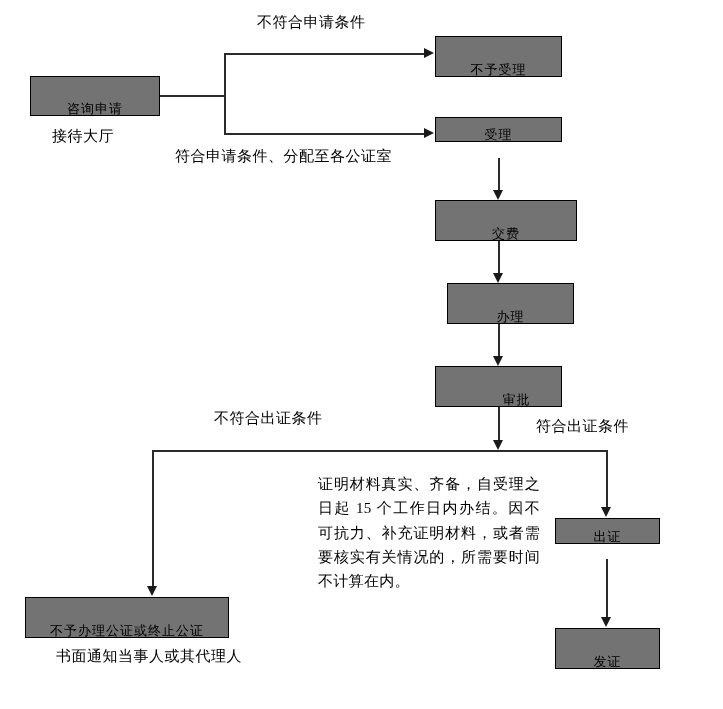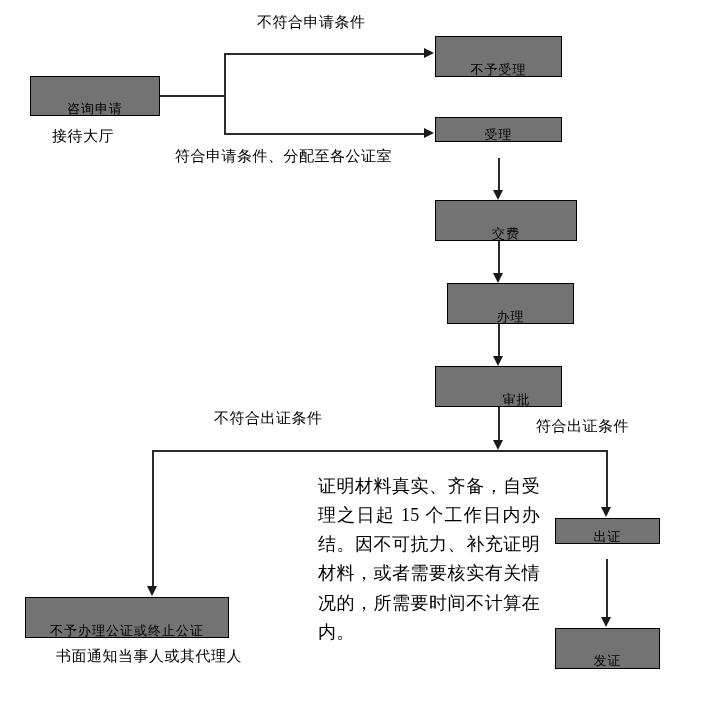--- a/index.html
+++ b/index.html
@@ -36,21 +36,21 @@
   
   .label {
     position: absolute;
     font-size: 15px;
     line-height: 1.15;
     white-space: nowrap;
     letter-spacing: 0.5px;
   }
   .note-para {
     position: absolute;
-    font-size: 18px;
+    font-size: 15px;
     line-height: 1.62;
     letter-spacing: 0.3px;
     text-align: justify;
     text-justify: inter-ideograph;
   }
   
   .conn {
     position: absolute;
     background: #2b2b2b;
   }
@@ -99,21 +99,21 @@
   </div>
 
   <div class="node" style="left:435px; top:366px; width:127px; height:41px;padding-left:36px;">
     <span>审批</span>
   </div>
 
   <div class="node" style="left:555px; top:518px; width:105px; height:26px;">
     <span>出证</span>
   </div>
 
-  <div class="node" style="left:555px; top:628px; width:105px; height:41px;font-family:Liberation Mono, monospace;">
+  <div class="node" style="left:555px; top:628px; width:105px; height:41px;">
     <span>发证</span>
   </div>
 
   <div class="node" style="left:25px; top:597px; width:204px; height:41px;">
     <span>不予办理公证或终止公证</span>
   </div>
 
   <div class="label" style="left:52px; top:128px;">接待大厅</div>
 
   <div class="label" style="left:257px; top:14px;">不符合申请条件</div>

